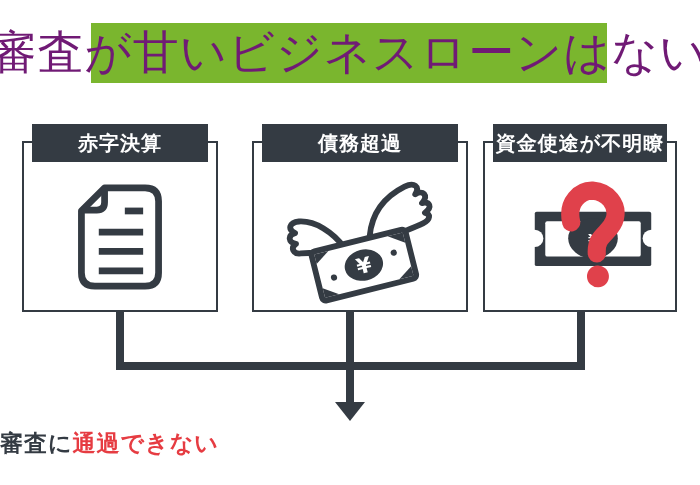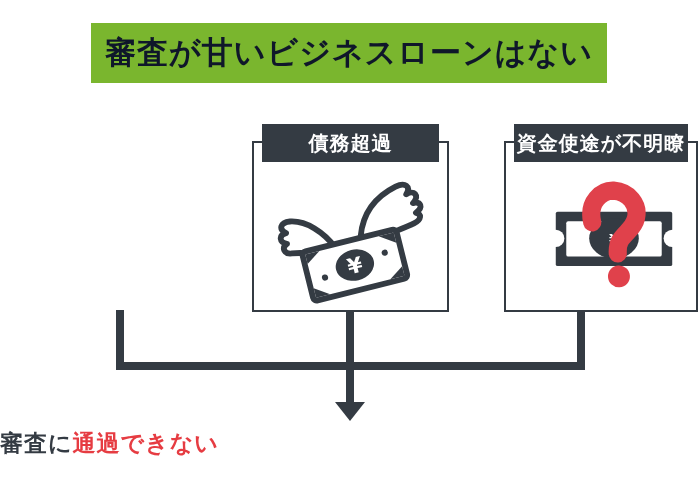--- a/index.html
+++ b/index.html
@@ -15,43 +15,43 @@
     width: 700px;
     height: 485px;
     background: #ffffff;
     overflow: hidden;
   }
   .banner {
     position: absolute;
     left: 91px; top: 23px;
     width: 516px; height: 60px;
     background: var(--green);
-    color: #0f172a;
-    font-size: 31px;
-    font-weight: bold;
+    color: #701a75;
+    font-size: 46px;
+    font-weight: normal;
     letter-spacing: 1px;
     display: flex;
     align-items: center;
     justify-content: center;
     white-space: nowrap;
   }
   .box {
     position: absolute;
     top: 141px;
     height: 171px;
     background: #ffffff;
     border: 2px solid var(--dark);
     display: flex;
     align-items: center;
     justify-content: center;
     padding-top: 20px;
   }
   .box-1 { left: 22px;  width: 196px; }
-  .box-2 { left: 252px; width: 197px; }
-  .box-3 { left: 504px; width: 194px; padding-left: 26px; }
+  .box-2 { left: 252px; width: 216px; }
+  .box-3 { left: 483px; width: 194px; padding-left: 26px; }
   .box-header {
     position: absolute;
     left: 8px; right: 8px; top: -19px;
     height: 38px;
     background: var(--dark);
     color: #ffffff;
     font-size: 20px;
     font-weight: bold;
     letter-spacing: 1px;
     display: flex;
@@ -88,20 +88,33 @@
   .conclusion .highlight { color: var(--red); }
   svg { display: block; overflow: visible; }
 </style>
 </head>
 <body>
 
 <div class="canvas">
 
   <div class="banner">審査が甘いビジネスローンはない</div>
 
+  <div class="box box-1">
+    <div class="box-header">赤字決算</div>
+    <span>
+      <svg width="88" height="108" viewBox="0 0 90 112">
+        <path d="M29 5 H71 Q85 5 85 19 V93 Q85 107 71 107 H19 Q5 107 5 93 V29 Z" fill="#ffffff" stroke="#343b43" stroke-width="7" stroke-linejoin="round"></path>
+        <path d="M29 5 V20 Q29 28 21 28 H5" fill="none" stroke="#343b43" stroke-width="7" stroke-linejoin="round"></path>
+        <line x1="50" y1="29" x2="69" y2="29" stroke="#343b43" stroke-width="7"></line>
+        <line x1="23" y1="51" x2="69" y2="51" stroke="#343b43" stroke-width="7"></line>
+        <line x1="23" y1="71" x2="69" y2="71" stroke="#343b43" stroke-width="7"></line>
+        <line x1="23" y1="91" x2="69" y2="91" stroke="#343b43" stroke-width="7"></line>
+      </svg>
+    </span>
+  </div>
 
   <div class="box box-2">
     <div class="box-header">債務超過</div>
     <span>
       <svg width="156" height="126" viewBox="0 0 160 130">
 
         <path d="M 90 64 C 92 42 104 24 126 13 C 136 8 142 13 137 21 C 145 16 151 22 144 30 C 152 28 155 34 147 40 C 153 41 153 47 145 51 C 131 58 112 63 100 71 Z" fill="#ffffff" stroke="#343b43" stroke-width="6" stroke-linejoin="round"></path>
 
         <path d="M 64 76 C 52 60 34 48 17 49 C 7 50 5 57 13 61 C 5 63 6 71 14 72 C 8 76 11 83 19 82 C 28 81 42 81 56 88 Z" fill="#ffffff" stroke="#343b43" stroke-width="6" stroke-linejoin="round"></path>
 

